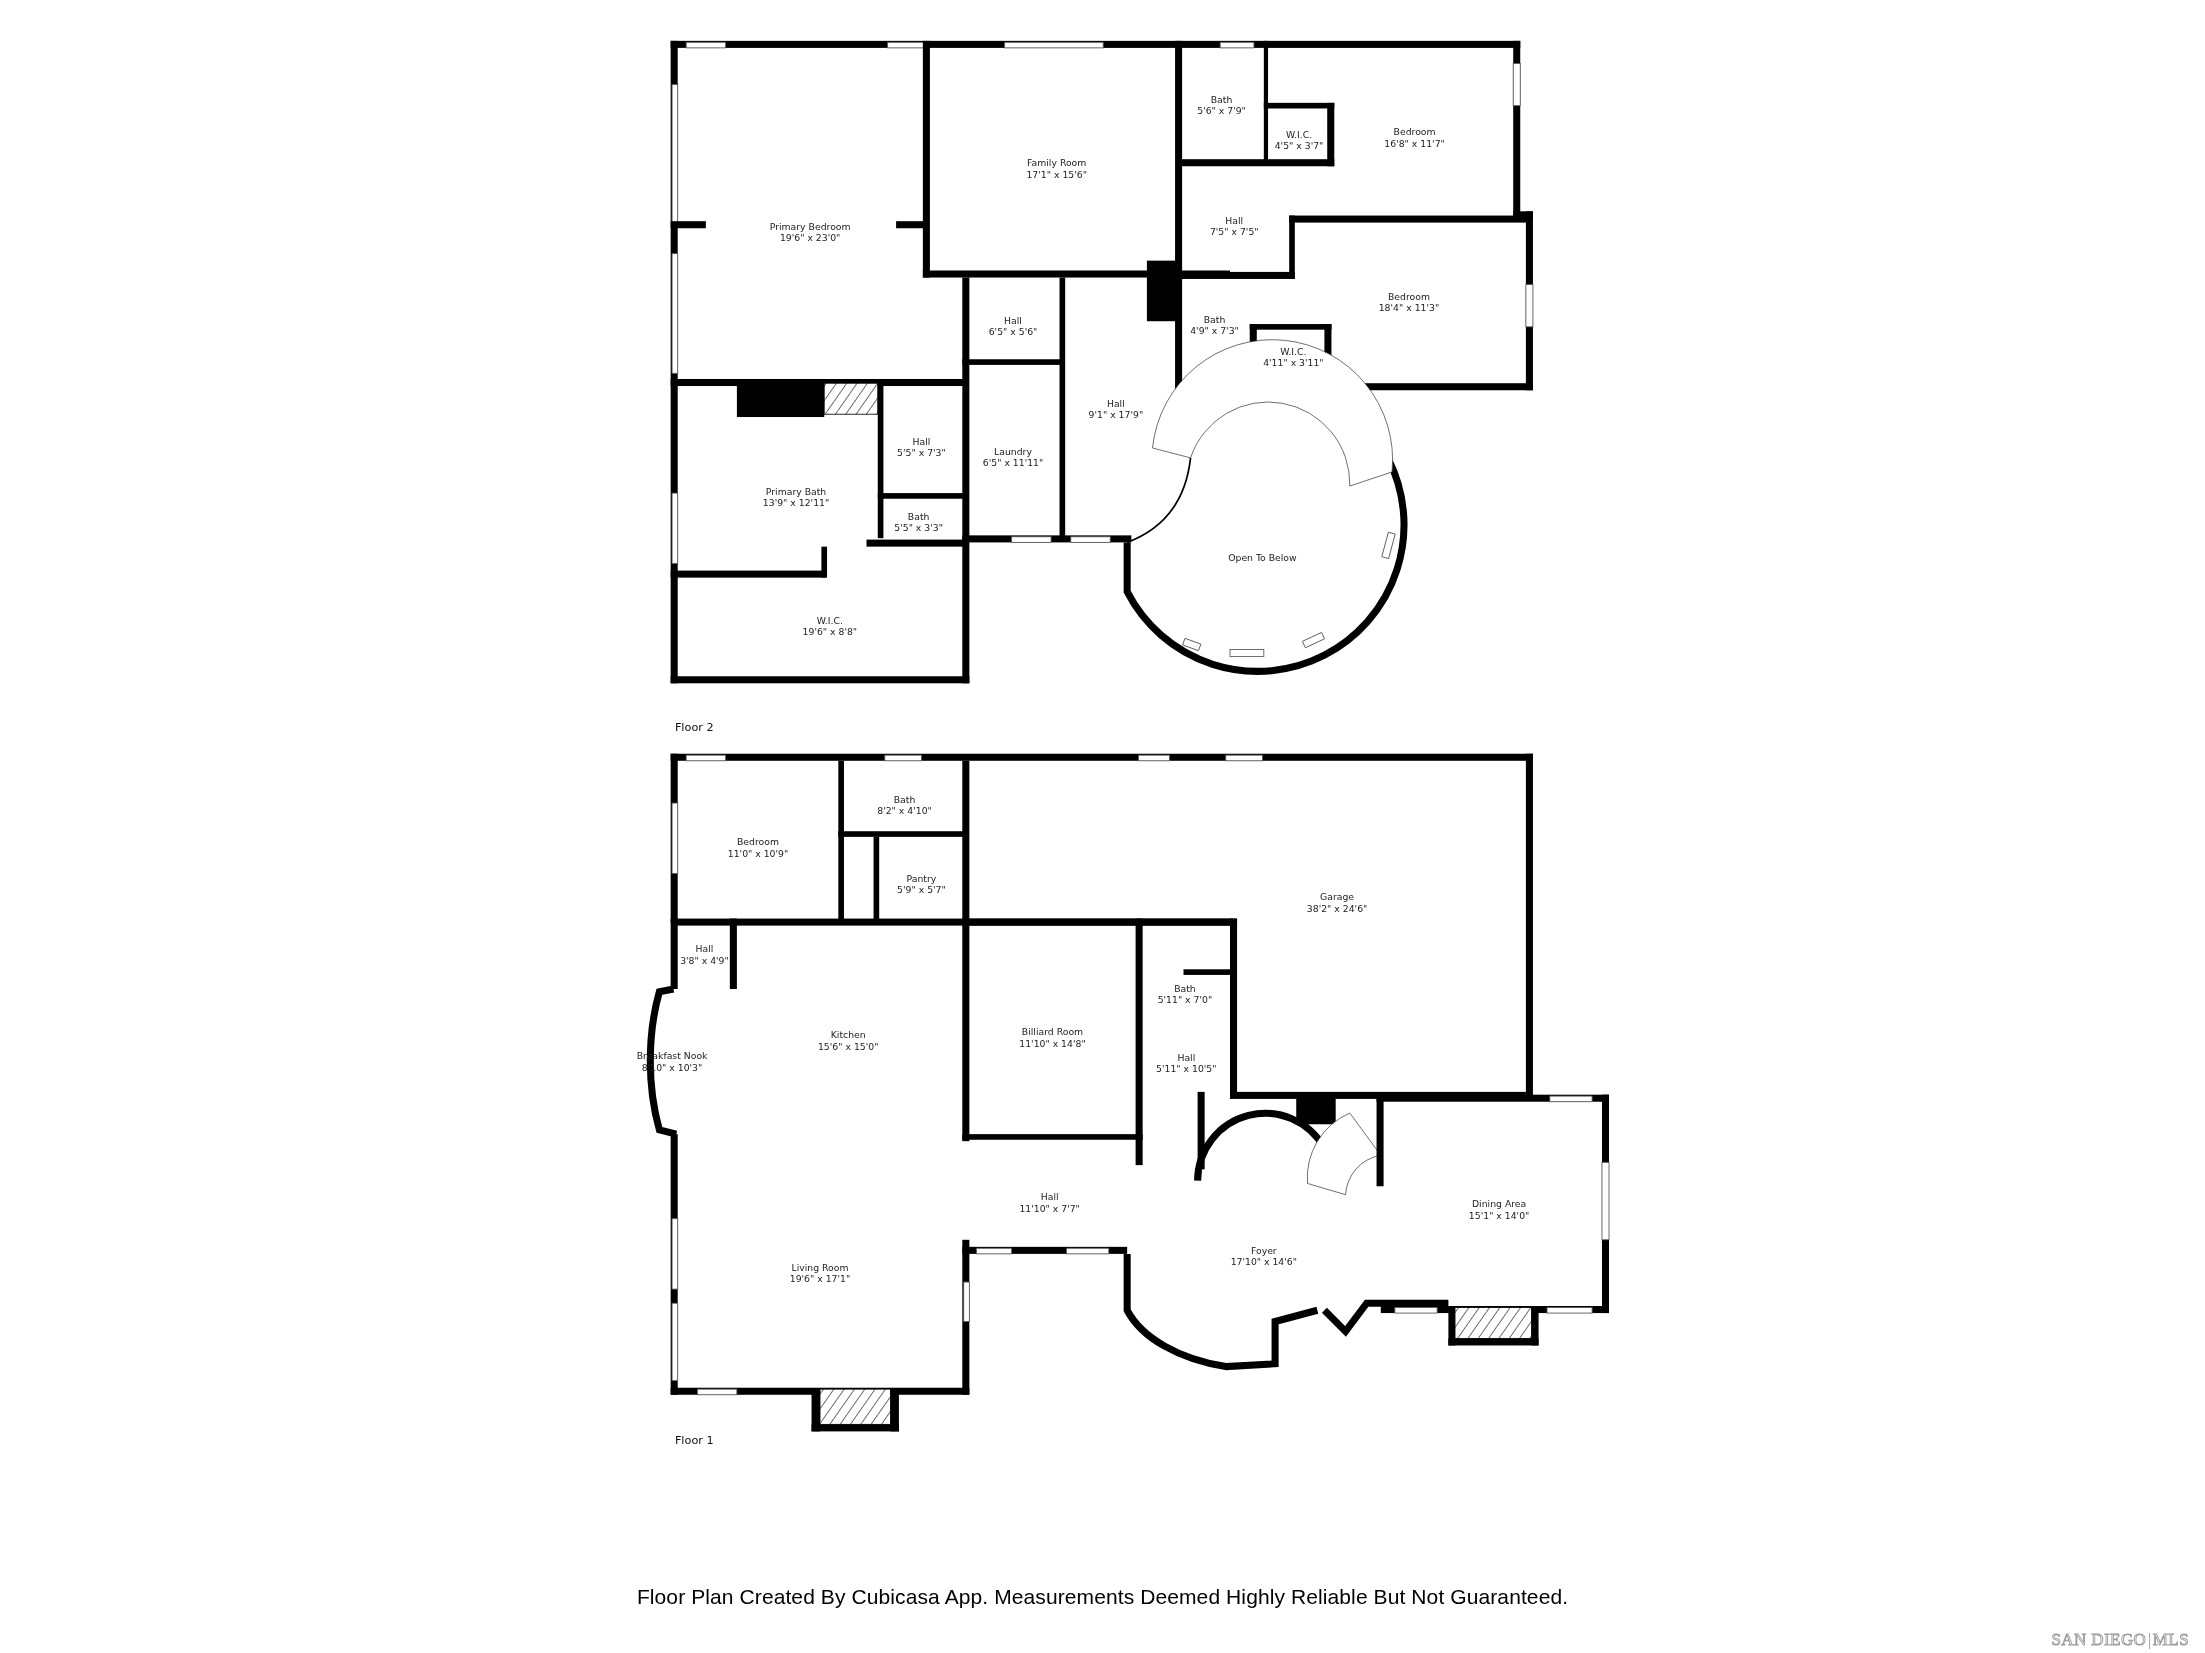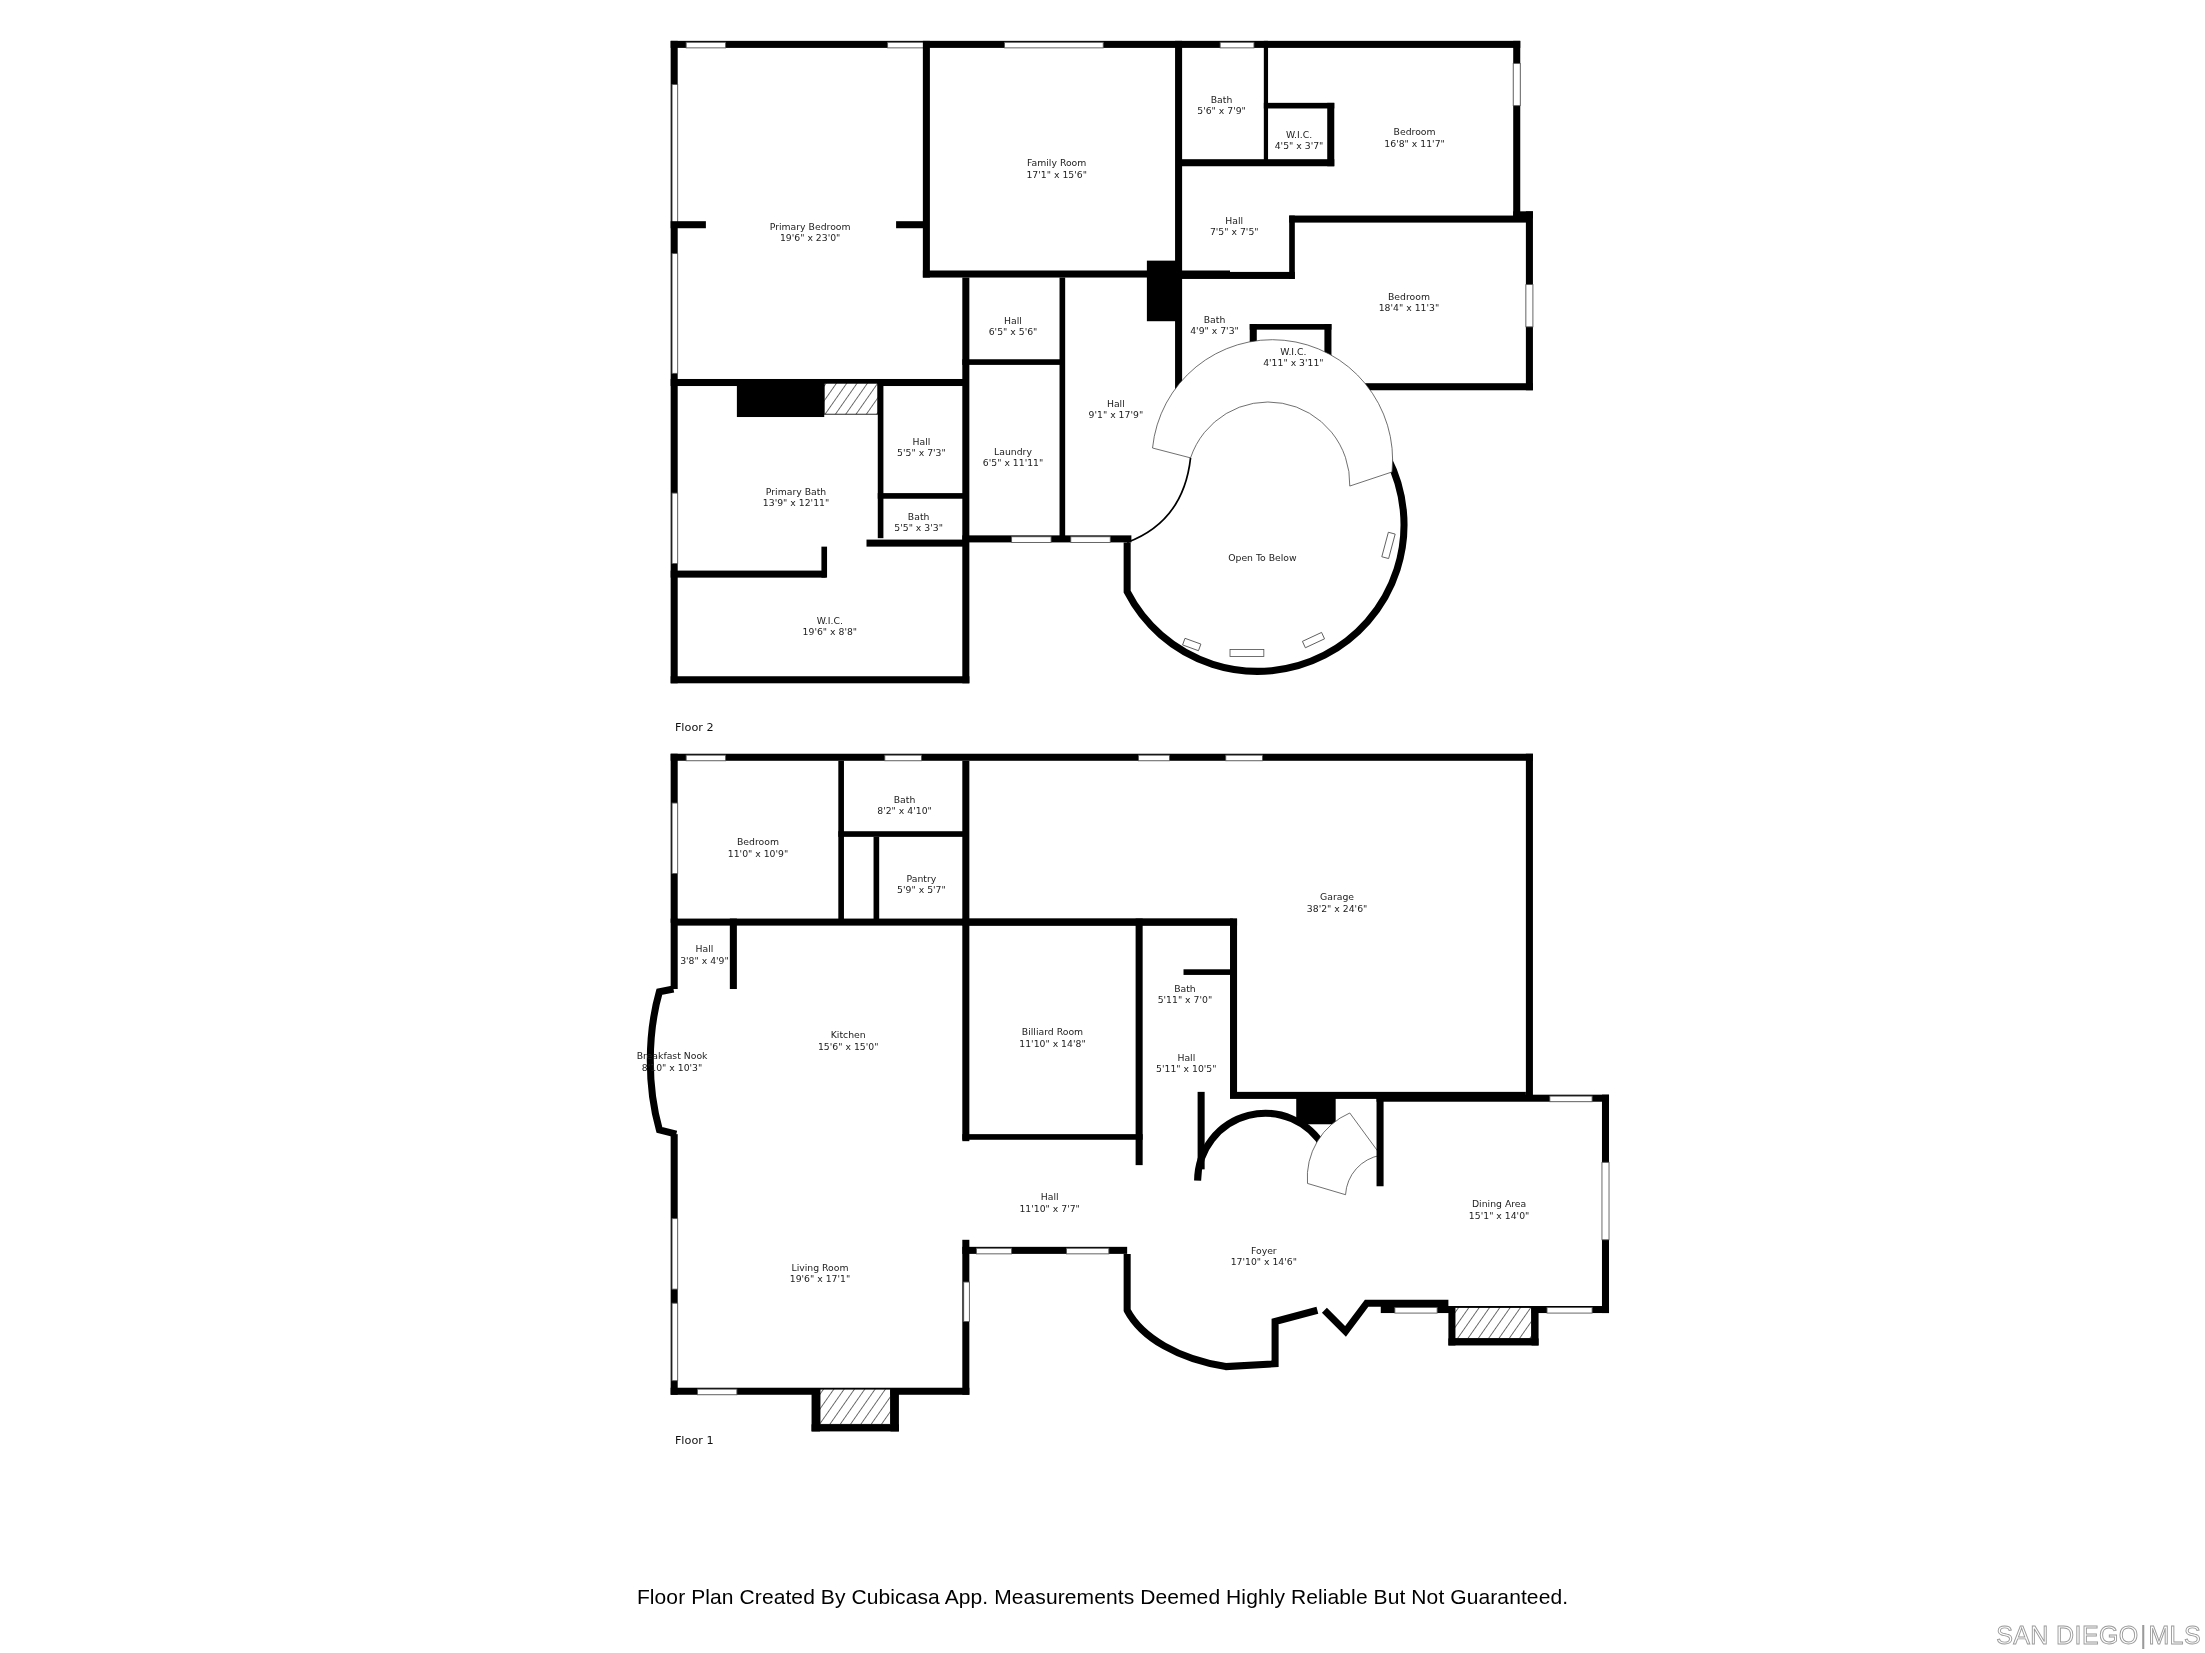--- a/index.html
+++ b/index.html
@@ -11,22 +11,22 @@
     .room-label { font-family: "DejaVu Sans", sans-serif; font-size: 6.6px; fill: #222222; text-anchor: middle; }
     .floor-label { font-family: "DejaVu Sans", sans-serif; font-size: 8px; fill: #111111; }
     .stair { fill: #ffffff; stroke: #333333; stroke-width: 0.5; }
     .hatch { fill: url(#hatchPat); stroke: #000; stroke-width: 0.6; }
     #footer-note {
       position: absolute; left: 0; width: 2205px; top: 1585px; text-align: center;
       font-family: "Liberation Sans", sans-serif; font-size: 21px; color: #000000;
       letter-spacing: 0.1px;
     }
     #mls-logo {
-      position: absolute; right: 4px; bottom: 4.3px;
-      font-family: Liberation Sans, sans-serif; font-size: 25px; color: #ffffff;
+      position: absolute; right: 16px; bottom: 4.3px;
+      font-family: Liberation Serif, serif; font-size: 17px; color: #ffffff;
       -webkit-text-stroke: 0.9px #9a9a9a; letter-spacing: 0.4px;
     }
     #mls-logo .sep { -webkit-text-stroke: 0; color: #9a9a9a; padding: 0 1.4px; }
   </style>
 </head>
 <body>
 
 <svg id="plan" viewBox="0 0 1565 1174" preserveAspectRatio="none" xmlns="http://www.w3.org/2000/svg">
   <defs>
     <pattern id="hatchPat" width="6" height="6" patternUnits="userSpaceOnUse" patternTransform="rotate(35)">

